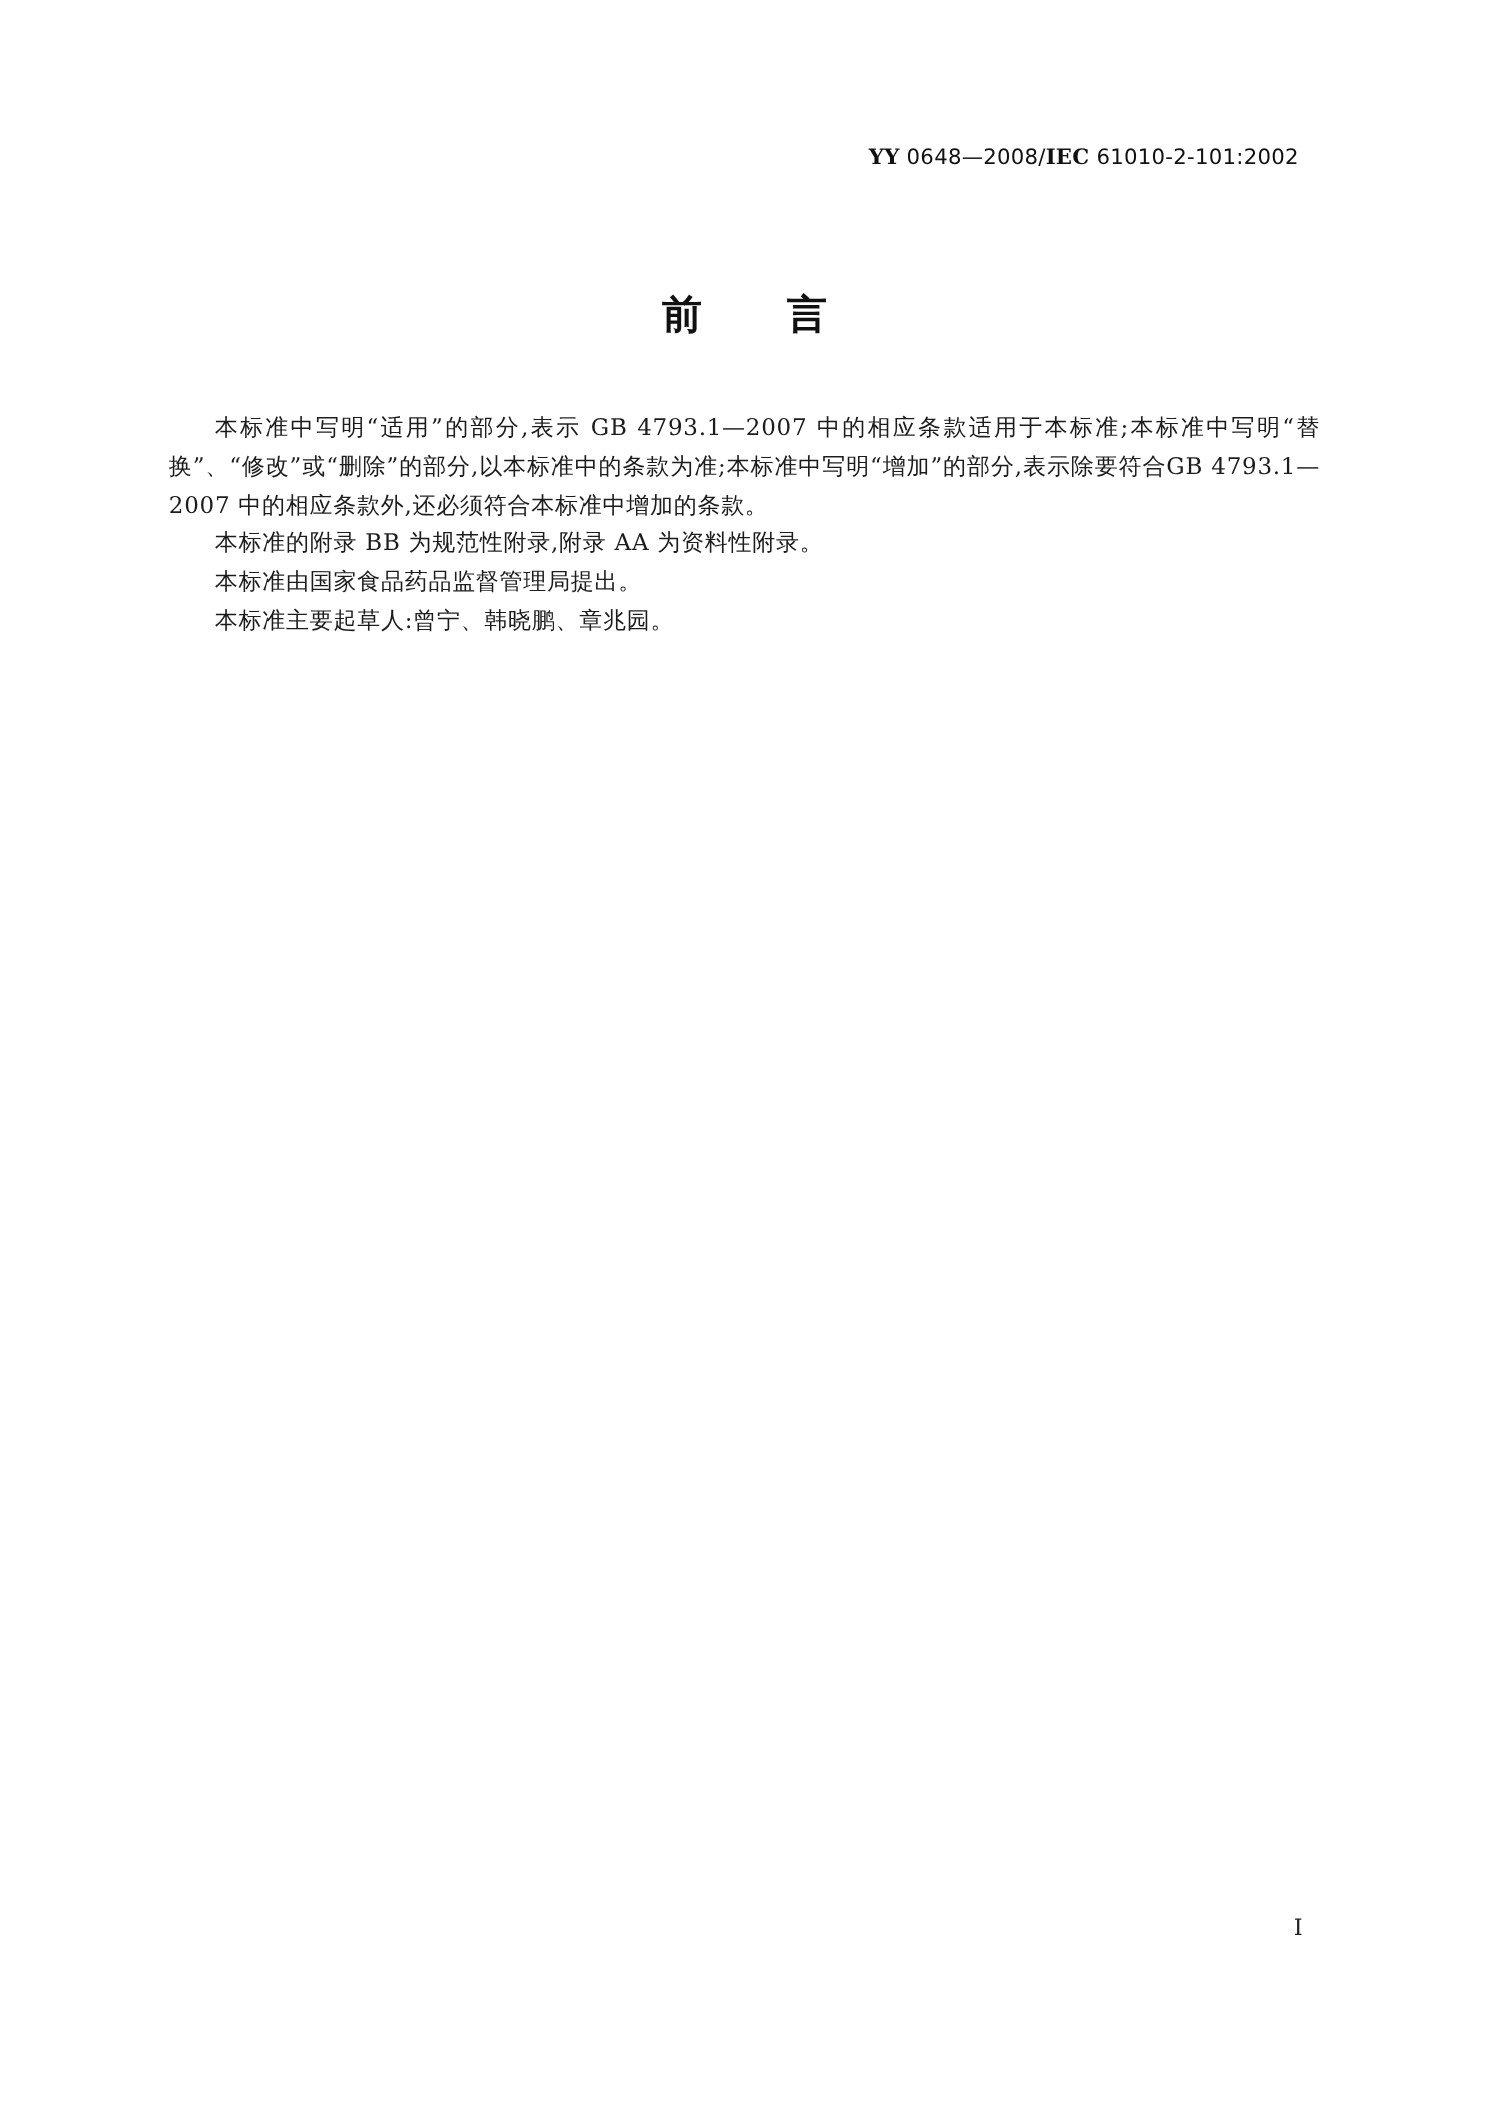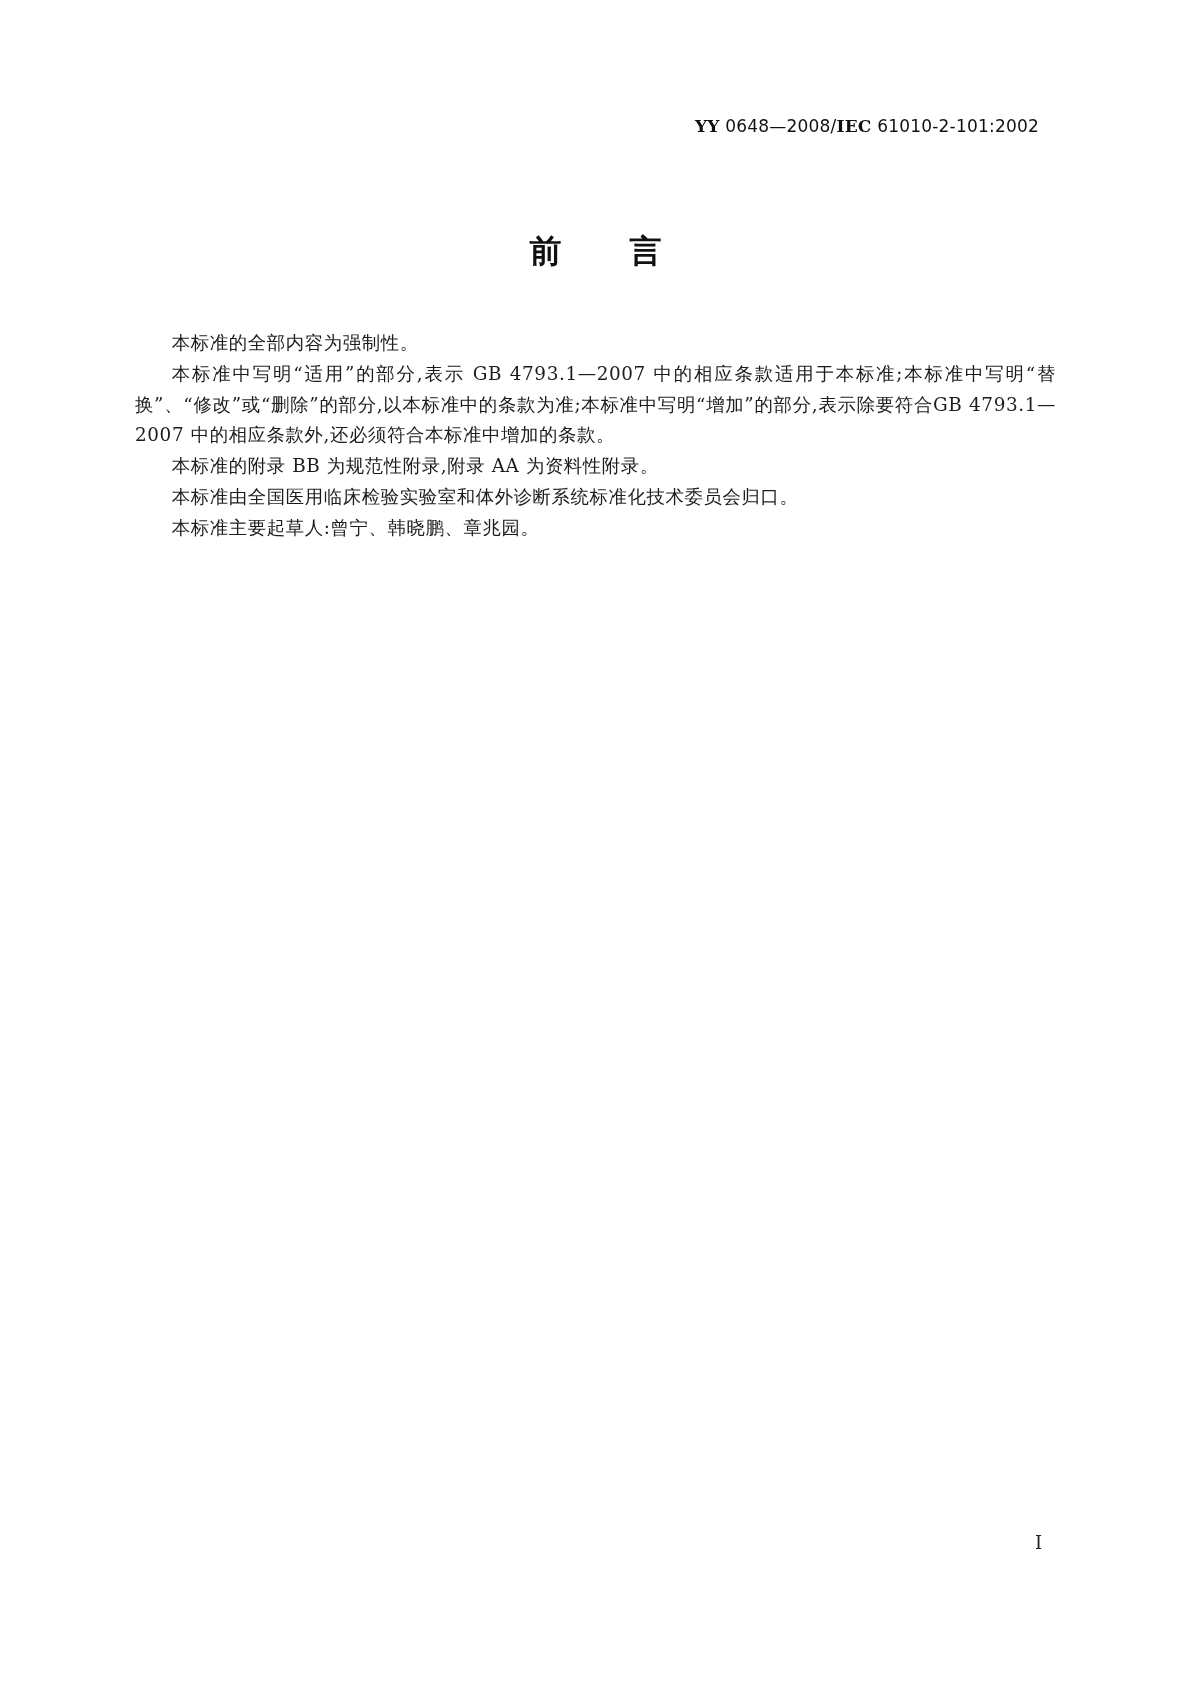--- a/index.html
+++ b/index.html
@@ -84,22 +84,21 @@
 
   <div class="std-header">
     <span class="bold">YY</span><span> 0648—2008/</span><span class="bold">IEC</span><span> 61010-2-101:2002</span>
   </div>
 
   <div class="title">
     <span>前</span><span class="gap"></span><span>言</span>
   </div>
 
   <div class="body-text">
-    <p>本标准的全部内容为强制性。</p>
     <p>本标准中写明“适用”的部分,表示 GB 4793.1—2007 中的相应条款适用于本标准;本标准中写明“替换”、“修改”或“删除”的部分,以本标准中的条款为准;本标准中写明“增加”的部分,表示除要符合GB 4793.1—2007 中的相应条款外,还必须符合本标准中增加的条款。</p>
     <p>本标准的附录 BB 为规范性附录,附录 AA 为资料性附录。</p>
-    <p>本标准由全国医用临床检验实验室和体外诊断系统标准化技术委员会归口。</p>
+    <p>本标准由国家食品药品监督管理局提出。</p>
     <p>本标准主要起草人:曾宁、韩晓鹏、章兆园。</p>
   </div>
 
   <div class="page-number">I</div>
 
 </div>
 
 </body></html>

